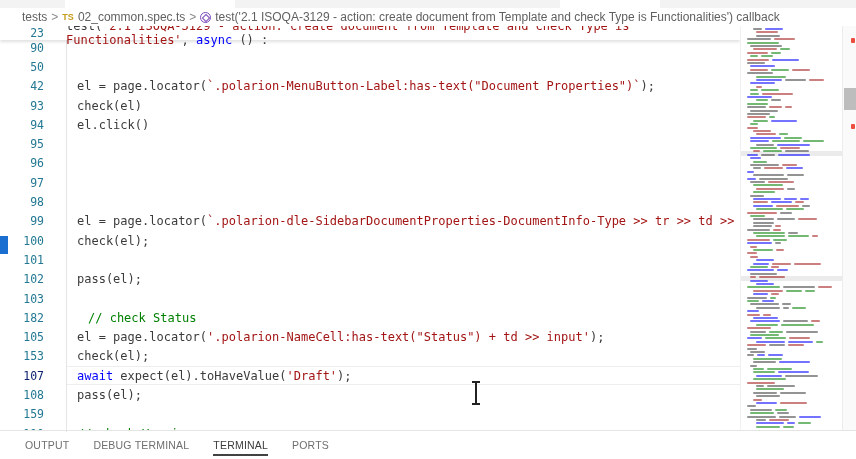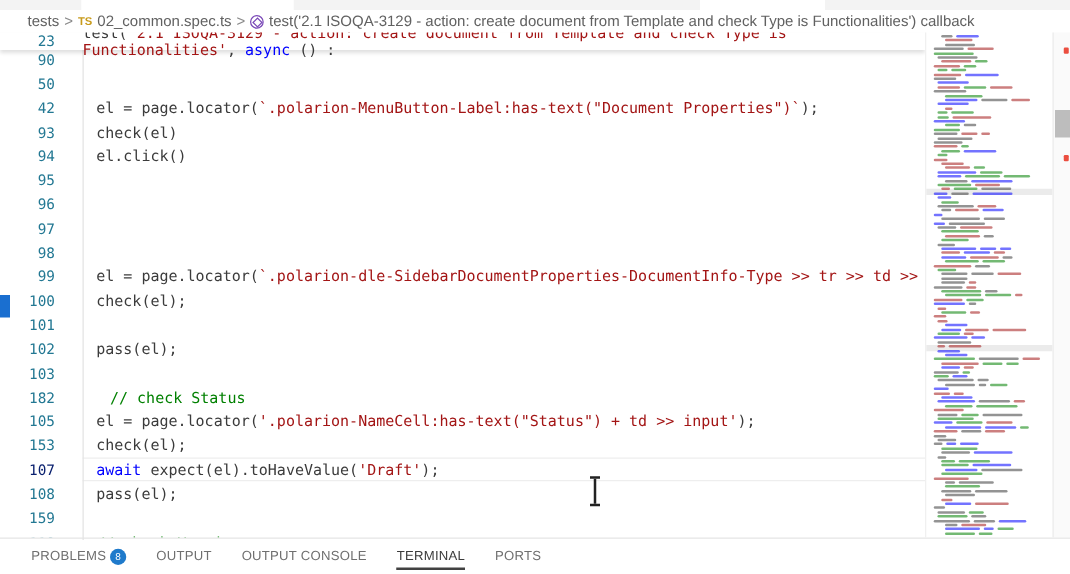--- a/index.html
+++ b/index.html
@@ -341,28 +341,24 @@
     <div class="mm-line" style="left: 42px; top: 399.8px; width: 11px; background: rgb(0, 128, 0);"></div>
   </div>
 <div class="scrollbar">
   <div class="err-mark" style="top:12px"></div>
   <div class="scroll-thumb"></div>
   <div class="err-mark" style="top:98px"></div>
 </div>
 
 <div class="panel">
   <div class="ptab">
-    <span>PROBLEMS</span>
-    <span class="badge">8</span>
+    <span>OUTPUT</span>
   </div>
   <div class="ptab">
-    <span>OUTPUT</span>
-  </div>
-  <div class="ptab">
-    <span>OUTPUT CONSOLE</span>
+    <span>DEBUG TERMINAL</span>
   </div>
   <div class="ptab active">
     <span>TERMINAL</span>
   </div>
   <div class="ptab">
     <span>PORTS</span>
   </div>
 
 </div>
 

